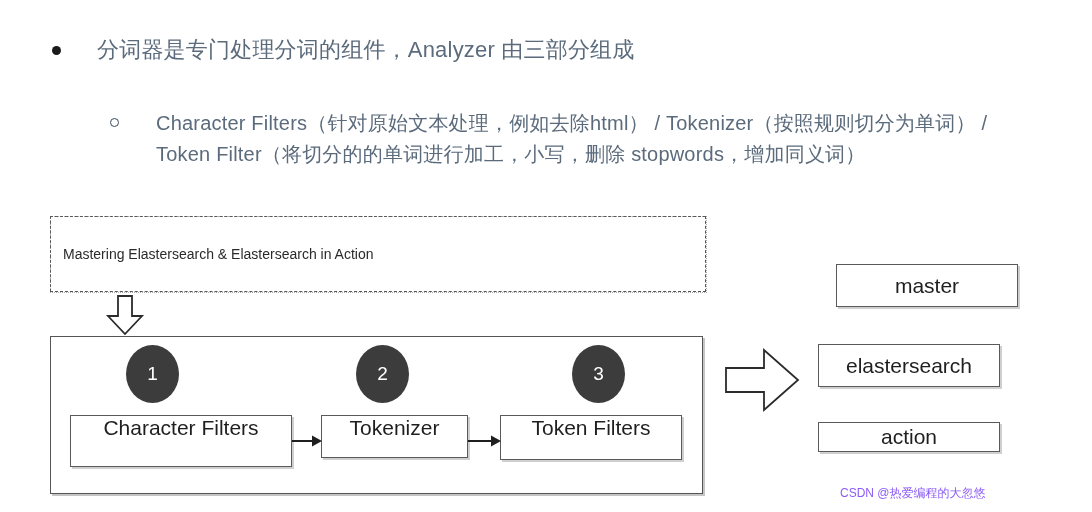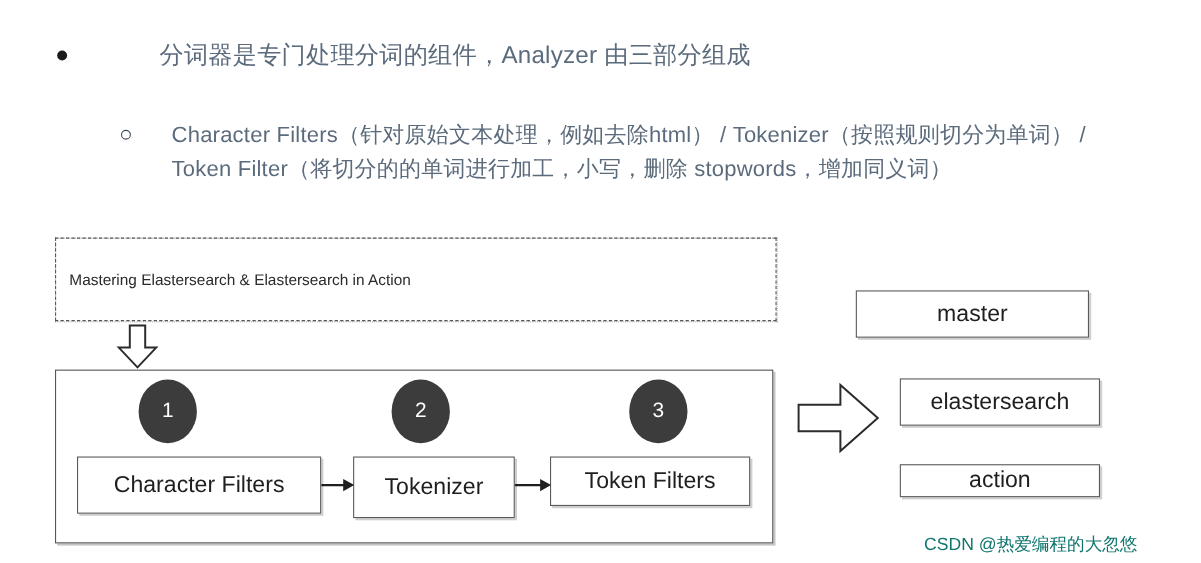--- a/index.html
+++ b/index.html
@@ -15,21 +15,21 @@
     overflow: hidden;
     font-family: "Liberation Sans", sans-serif;
   }
 
   
   .bullet-row {
     position: absolute;
     display: flex;
     align-items: flex-start;
   }
-  #bullet1 { left: 52px; top: 34px; width: 980px; gap: 48px; }
+  #bullet1 { left: 52px; top: 34px; width: 980px; }
   #bullet2 { left: 110px; top: 108px; width: 930px; }
 
   .marker-disc {
     width: 9px; height: 9px;
     border-radius: 50%;
     background: #1a1a1a;
     margin-top: 12px;
     flex: 0 0 auto;
   }
   .marker-circle {
@@ -108,69 +108,69 @@
   #circle2 { left: 356px; top: 345px; }
   #circle3 { left: 572px; top: 345px; }
 
   .stage-box {
     position: absolute;
     box-sizing: border-box;
     border: 1.5px solid #5a5a5a;
     background: #ffffff;
     box-shadow: 2px 2px 0 rgba(160,160,160,0.5);
     display: flex;
+    align-items: flex-start;
+    justify-content: center;
+    font-size: 21px;
+    color: #1f1f1f;
+    white-space: nowrap;
+  }
+  #stage1 { left: 70px;  top: 415px; width: 222px; height: 52px; }
+  #stage2 { left: 321px; top: 415px; width: 147px; height: 43px; }
+  #stage3 { left: 500px; top: 415px; width: 182px; height: 45px; }
+
+  .connector {
+    position: absolute;
+    top: 434px;
+    height: 14px;
+  }
+  #connector1 { left: 292px; width: 30px; }
+  #connector2 { left: 468px; width: 33px; }
+
+  
+  #right-arrow {
+    position: absolute;
+    left: 724px; top: 346px;
+    width: 76px; height: 68px;
+  }
+
+  
+  .token-box {
+    position: absolute;
+    box-sizing: border-box;
+    border: 1.5px solid #5a5a5a;
+    background: #ffffff;
+    box-shadow: 2px 2px 0 rgba(160,160,160,0.5);
+    display: flex;
     align-items: center;
     justify-content: center;
     font-size: 21px;
     color: #1f1f1f;
     white-space: nowrap;
   }
-  #stage1 { left: 70px;  top: 415px; width: 222px; height: 52px; }
-  #stage2 { left: 321px; top: 415px; width: 147px; height: 56px; }
-  #stage3 { left: 500px; top: 415px; width: 182px; height: 45px; }
-
-  .connector {
-    position: absolute;
-    top: 434px;
-    height: 14px;
-  }
-  #connector1 { left: 292px; width: 30px; }
-  #connector2 { left: 468px; width: 33px; }
-
-  
-  #right-arrow {
-    position: absolute;
-    left: 724px; top: 346px;
-    width: 76px; height: 68px;
-  }
-
-  
-  .token-box {
-    position: absolute;
-    box-sizing: border-box;
-    border: 1.5px solid #5a5a5a;
-    background: #ffffff;
-    box-shadow: 2px 2px 0 rgba(160,160,160,0.5);
-    display: flex;
-    align-items: center;
-    justify-content: center;
-    font-size: 21px;
-    color: #1f1f1f;
-    white-space: nowrap;
-  }
-  #token0 { left: 778px; top: 264px; width: 212px; height: 43px; }
+  #token0 { left: 836px; top: 264px; width: 182px; height: 43px; }
   #token1 { left: 818px; top: 344px; width: 182px; height: 43px; }
   #token2 { left: 818px; top: 422px; width: 182px; height: 30px; }
 
   
   #watermark {
     position: absolute;
     left: 840px; top: 485px;
-    font-size: 16px;
-    color: #0f766e;
+    font-size: 12px;
+    color: #8b5cf6;
     white-space: nowrap;
   }
 </style>
 </head>
 <body>
 
 <div id="page">
 
   <div class="bullet-row" id="bullet1">
     <span class="marker-disc"></span>

